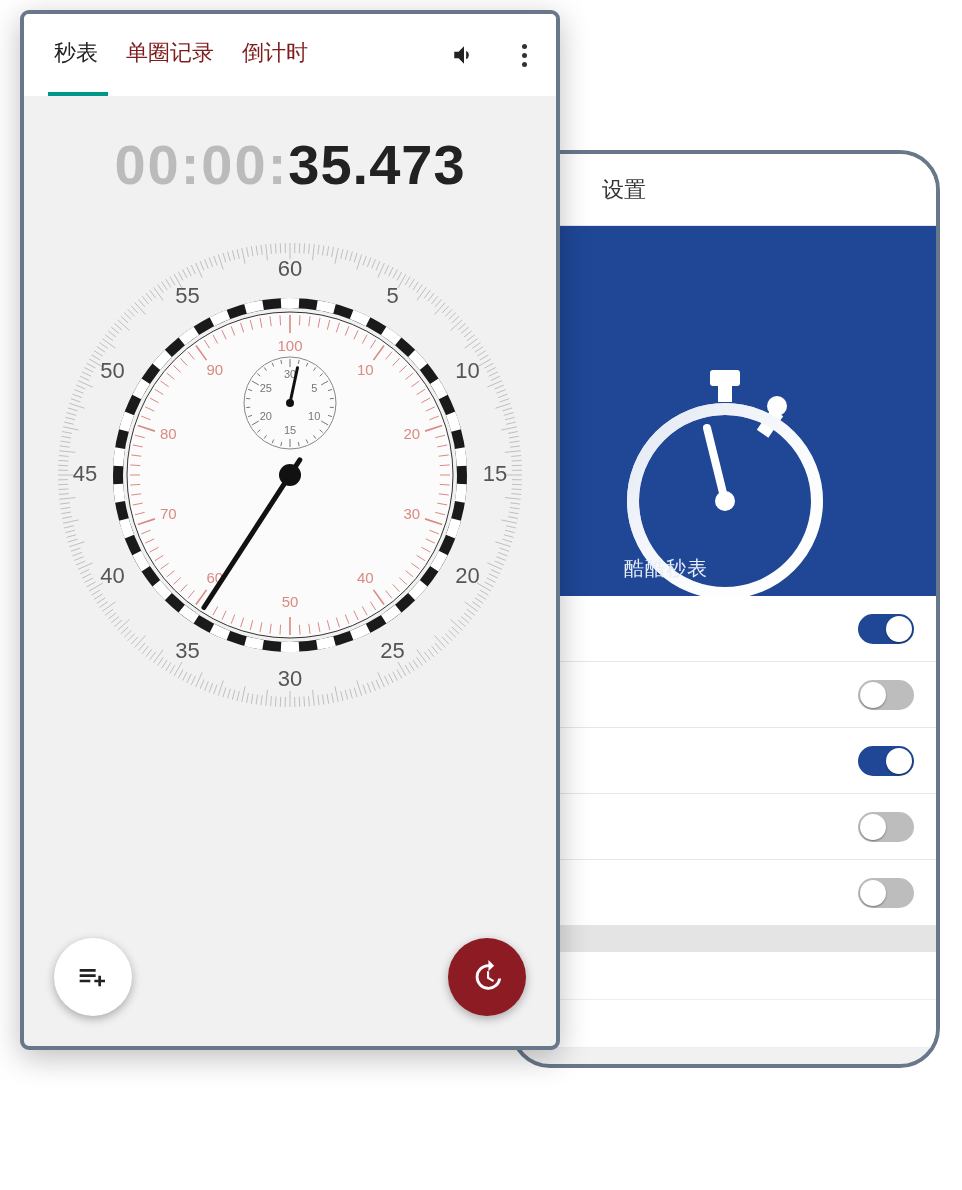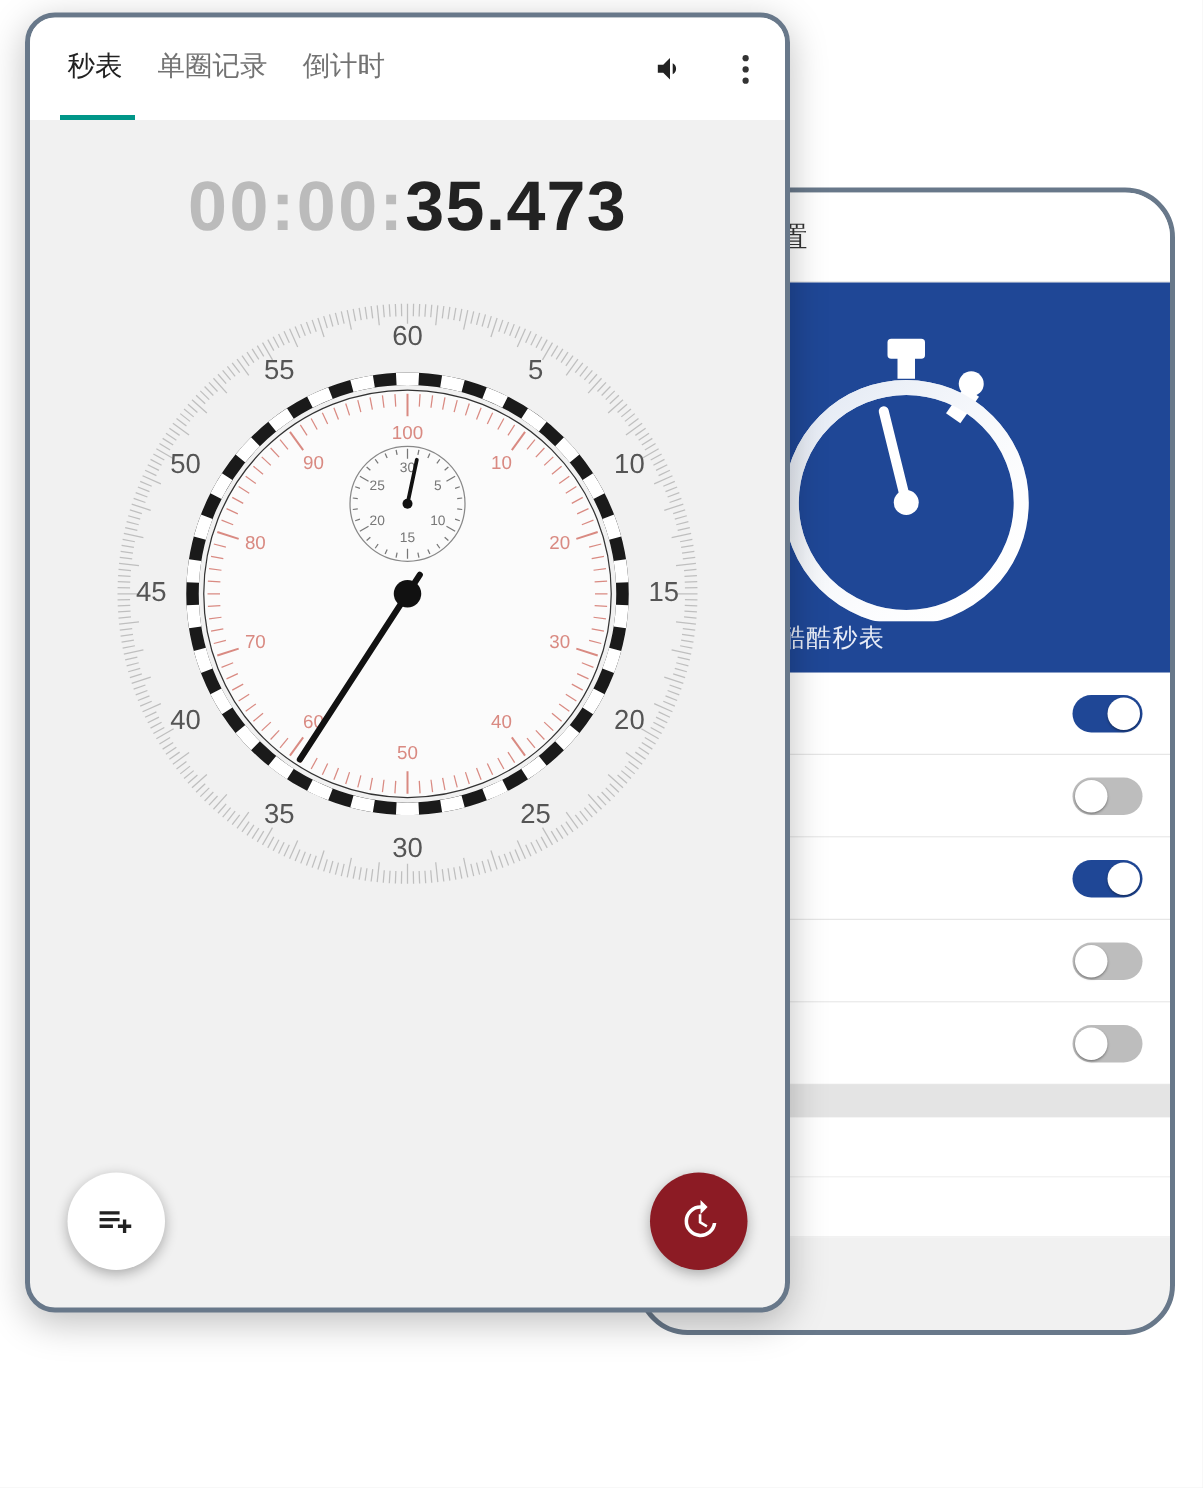--- a/index.html
+++ b/index.html
@@ -1,37 +1,37 @@
 <!DOCTYPE html>
 <html><head>
 <meta charset="utf-8">
 <style>
 *{box-sizing:border-box;margin:0;padding:0}
 body{font-family:-apple-system,"Helvetica Neue",Arial,sans-serif;background:#fff;width:962px;height:1190px;position:relative}
 
 
 .phone2{position:absolute;left:510px;top:150px;width:430px;height:918px;border:4px solid #68788a;border-radius:40px;background:#f1f1f1;overflow:hidden}
 .p2-header{height:72px;background:#fff;display:flex;align-items:center;padding-left:88px;font-size:22px;color:#333;border-bottom:1px solid #e5e5e5}
-.p2-banner{height:312px;background:#1f4796;display:flex;flex-direction:column;align-items:center;justify-content:center;color:#fff;position:relative}
+.p2-banner{height:370px;background:#1f4796;display:flex;flex-direction:column;align-items:center;justify-content:flex-end;color:#fff;position:relative}
 .p2-banner-label{position:absolute;bottom:14px;left:110px;font-size:20px;letter-spacing:1px;color:#e8ecf6}
 .p2-row{height:66px;background:#fff;border-bottom:1px solid #e6e6e6;display:flex;align-items:center;justify-content:flex-end;padding-right:22px}
 .p2-spacer{height:26px;background:#e4e4e4}
 .p2-row2{height:48px;background:#fff;border-bottom:1px solid #eee}
 .switch{width:56px;height:30px;border-radius:15px;position:relative;transition:.2s}
 .switch.on{background:#1f4796}
 .switch.off{background:#bdbdbd}
 .switch .knob{position:absolute;width:26px;height:26px;background:#fff;border-radius:50%;top:2px;box-shadow:0 1px 2px rgba(0,0,0,.4)}
 .switch.on .knob{right:2px}
 .switch.off .knob{left:2px}
 
 
-.phone1{position:absolute;left:20px;top:10px;width:612px;height:1040px;border:4px solid #68788a;border-radius:24px;background:#f1f1f1;overflow:hidden;box-shadow:0 8px 30px rgba(0,0,0,.25)}
+.phone1{position:absolute;left:20px;top:10px;width:540px;height:1040px;border:4px solid #68788a;border-radius:9px;background:#f1f1f1;overflow:hidden;box-shadow:0 8px 30px rgba(0,0,0,.25)}
 .p1-header{height:82px;background:#fff;display:flex;align-items:center;padding:0 18px;position:relative}
 .tabs{display:flex;gap:28px;margin-left:12px}
-.tab{font-size:22px;color:#737373;padding-bottom:4px}
+.tab{font-size:22px;color:#7f1d1d;padding-bottom:4px}
 .tab.active{color:#222;font-weight:500}
 .tab-indicator{position:absolute;bottom:0;left:24px;width:60px;height:4px;background:#009688}
 .hdr-icons{margin-left:auto;display:flex;gap:32px;align-items:center}
 .ico{width:28px;height:28px;display:flex;align-items:center;justify-content:center;color:#333}
 .kebab{display:flex;flex-direction:column;gap:4px}
 .kebab span{width:5px;height:5px;background:#333;border-radius:50%}
 
 .time-display{text-align:center;margin-top:36px;font-weight:700}
 .time-display .dim{color:#bbb;font-size:56px;letter-spacing:2px}
 .time-display .bold{color:#222;font-size:56px;letter-spacing:1px}

